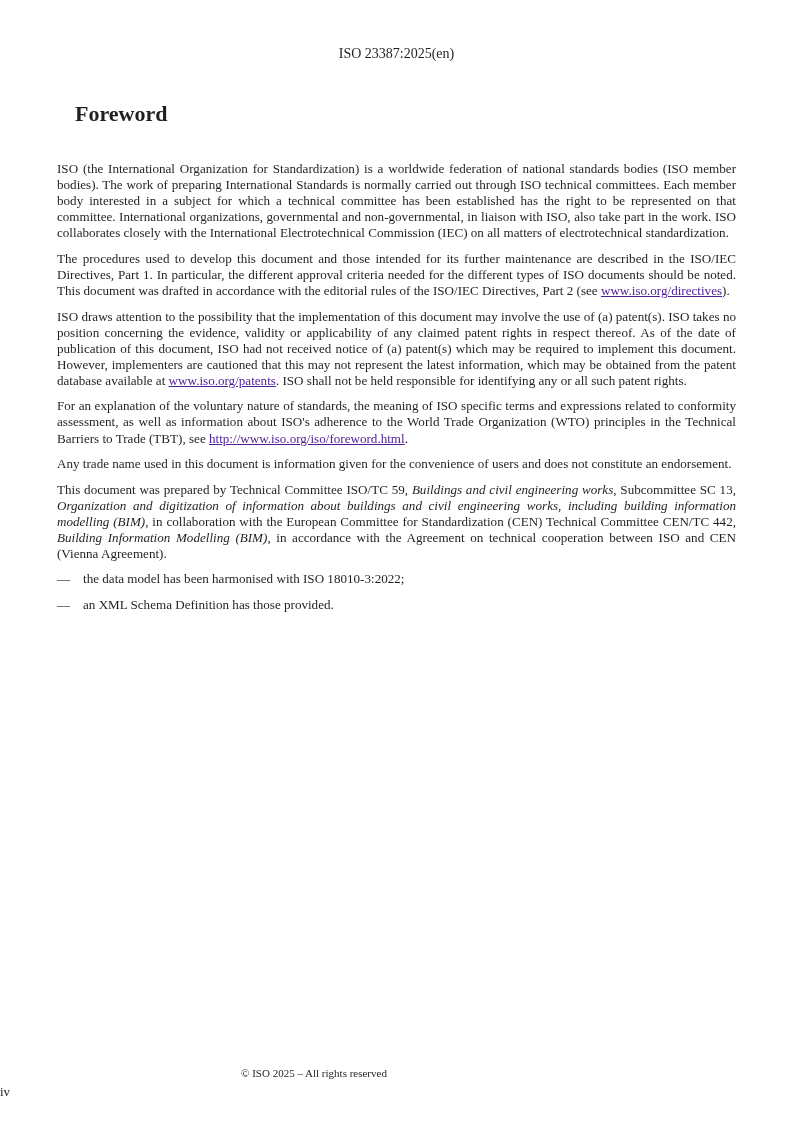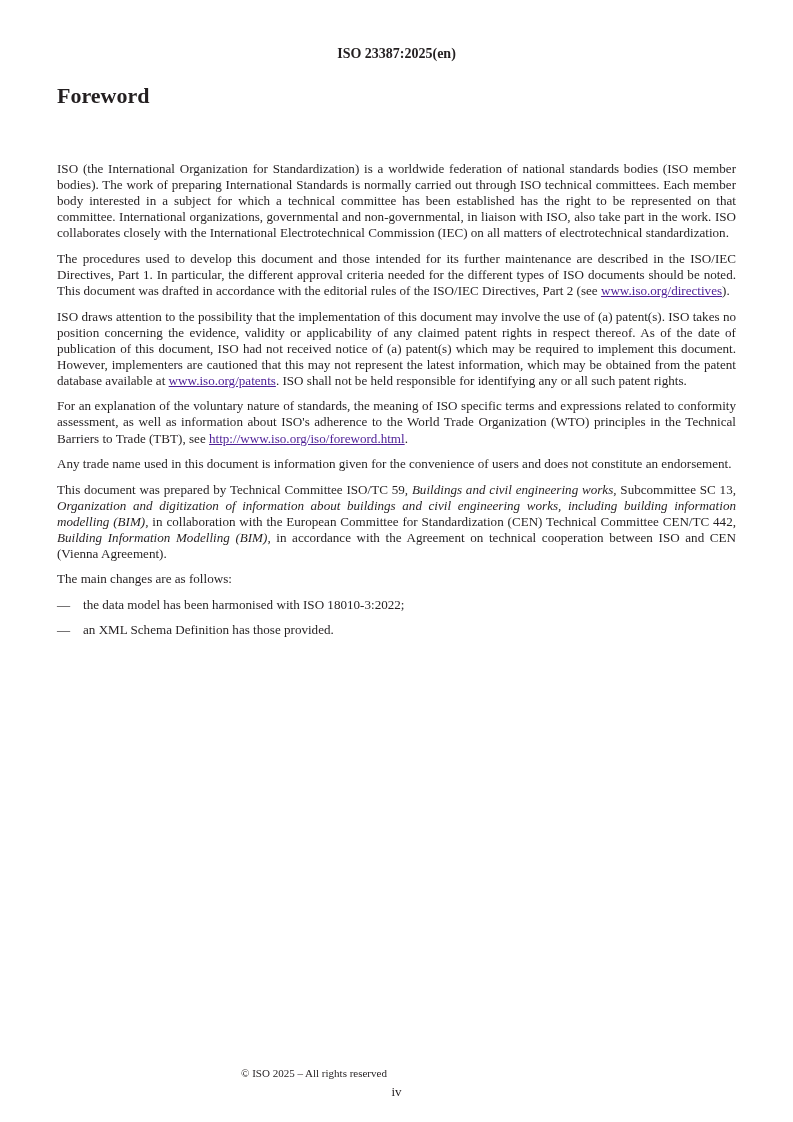--- a/index.html
+++ b/index.html
@@ -15,29 +15,29 @@
       font-family: "DejaVu Serif", "Liberation Serif", serif;
       color: #231f20;
     }
     .page-header {
       position: absolute;
       top: 46px;
       left: 0;
       width: 793px;
       text-align: center;
       font-family: "Liberation Serif", serif;
-      font-weight: bold;
+      font-weight: normal;
       font-size: 14px;
       letter-spacing: 0px;
     }
     .foreword-title {
       position: absolute;
       top: 82px;
       left: 57px;
-      margin: 0;
+      margin: 18px;
       font-family: "Liberation Serif", serif;
       font-weight: bold;
       font-size: 22px;
       line-height: 28px;
     }
     .content {
       position: absolute;
       top: 129px;
       left: 57px;
       width: 679px;
@@ -70,21 +70,21 @@
       text-align: center;
       font-family: "Liberation Serif", serif;
       font-size: 11px;
       line-height: 14px;
     }
     .page-number {
       position: absolute;
       top: 1084px;
       left: 0;
       width: 793px;
-      text-align: center;
+      text-align: left;
       font-family: "Liberation Serif", serif;
       font-size: 13px;
     }
   </style>
 </head>
 <body>
 
 <div class="page-header">ISO 23387:2025(en)</div>
 
 <h1 class="foreword-title">Foreword</h1>
@@ -96,21 +96,20 @@
 
   <p><span>ISO draws attention to the possibility that the implementation of this document may involve the use of (a) patent(s). ISO takes no position concerning the evidence, validity or applicability of any claimed patent rights in respect thereof. As of the date of publication of this document, ISO had not received notice of (a) patent(s) which may be required to implement this document. However, implementers are cautioned that this may not represent the latest information, which may be obtained from the patent database available at </span><a>www.iso.org/patents</a><span>. ISO shall not be held responsible for identifying any or all such patent rights.</span></p>
 
   <p><span>For an explanation of the voluntary nature of standards, the meaning of ISO specific terms and expressions related to conformity assessment, as well as information about ISO's adherence to the World Trade Organization (WTO) principles in the Technical Barriers to Trade (TBT), see </span><a>http://www.iso.org/iso/foreword.html</a><span>.</span></p>
 
   <p>Any trade name used in this document is information given for the convenience of users and does not constitute an endorsement.</p>
 
   <p><span>This document was prepared by Technical Committee ISO/TC 59, </span><em>Buildings and civil engineering works</em><span>, Subcommittee SC 13, </span><em>Organization and digitization of information about buildings and civil engineering works, including building information modelling (BIM)</em><span>, in collaboration with the European Committee for Standardization (CEN) Technical Committee CEN/TC 442, </span><em>Building Information Modelling (BIM)</em><span>, in accordance with the Agreement on technical cooperation between ISO and CEN (Vienna Agreement).</span></p>
 
 
-  <p>The main changes are as follows:</p>
 
   <div class="list-item">
     <span class="list-dash">—</span>
     <span>the data model has been harmonised with ISO 18010-3:2022;</span>
   </div>
   <div class="list-item">
     <span class="list-dash">—</span>
     <span>an XML Schema Definition has those provided.</span>
   </div>
 

